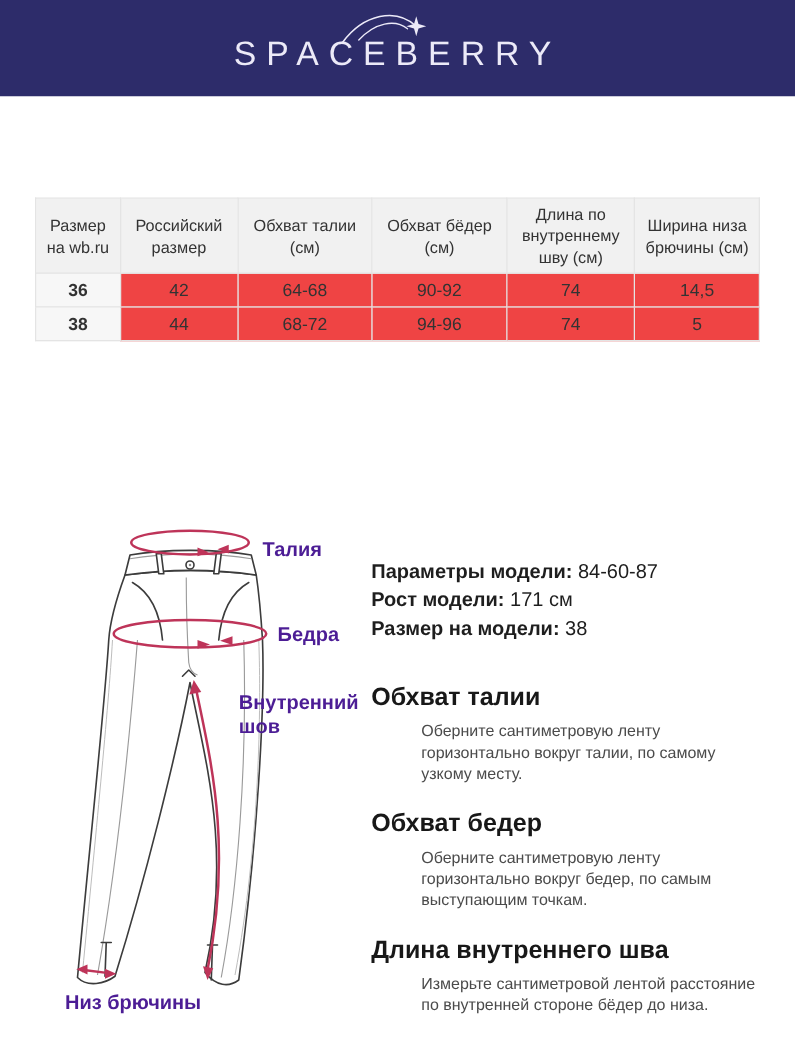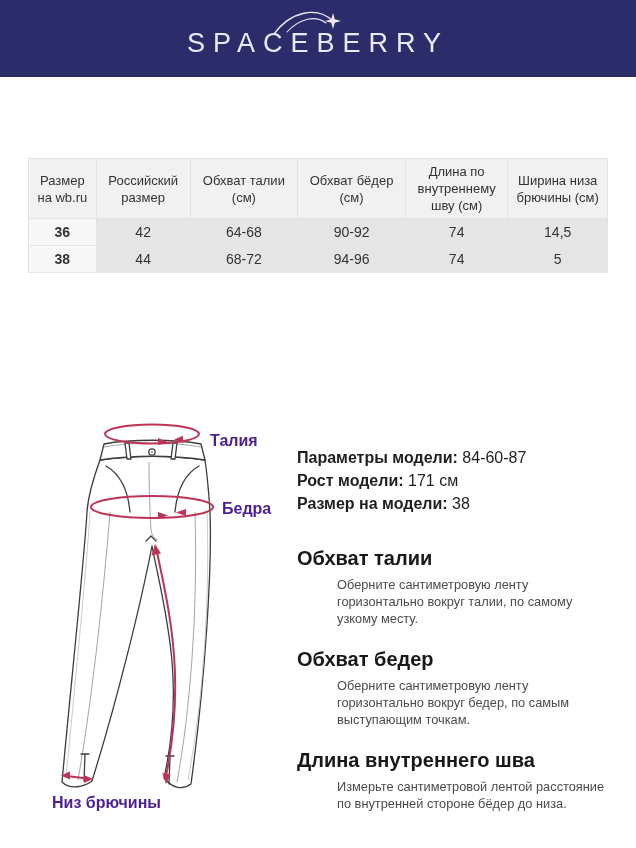--- a/index.html
+++ b/index.html
@@ -18,21 +18,21 @@
   .brand-bar{position:absolute;top:0;left:0;width:636px;height:77px;background:var(--header-bg);
     display:flex;align-items:center;justify-content:center;}
   .logo{position:relative;display:inline-block;padding-top:10px;}
   .logo-text{color:#ECEAF8;font-size:27px;letter-spacing:8px;font-weight:400;}
   .comet{position:absolute;left:84px;top:-14px;width:74px;height:36px;}
 
   
   .size-table{position:absolute;left:28px;top:158px;width:580px;border-collapse:collapse;table-layout:fixed;}
   .size-table th,.size-table td{border:1px solid #E4E4E4;text-align:center;vertical-align:middle;color:#333;}
   .size-table th{background:#F1F1F1;font-weight:400;font-size:13px;line-height:17px;height:60px;padding:4px 6px;}
-  .size-table td{background:#e5e5e5;font-size:14px;height:27px;padding:2px 4px;}
+  .size-table td{background:#ef4444;font-size:14px;height:27px;padding:2px 4px;}
   .size-table td.rowhead{background:#F7F7F7;font-weight:700;}
   .c1{width:11.7%}.c2{width:16.2%}.c3{width:18.6%}.c4{width:18.6%}.c5{width:17.7%}.c6{width:17.2%}
 
   
   .diagram{position:absolute;left:40px;top:412px;width:260px;height:420px;}
   .diagram svg{position:absolute;left:0;top:0;}
   .dlabel{position:absolute;font-size:16px;font-weight:600;color:#4c1d95;line-height:19px;white-space:nowrap;}
   .dlabel.wrap{white-space:normal;width:118px;}
   .lbl-waist{left:170px;top:19px;}
   .lbl-hips{left:182px;top:87px;}
@@ -161,20 +161,21 @@
       <path class="pinkfill" d="M115,132 L111.5,143.5 L121,141.5 Z"></path>
       <path class="pinkfill" d="M126,372 L122.4,361 L130.6,362.6 Z"></path>
 
       <path class="pink" d="M27,364 L47,366.5"></path>
       <path class="pinkfill" d="M21,363.4 L30,359.6 L30,367.6 Z"></path>
       <path class="pinkfill" d="M53,367 L44,363 L44,371 Z"></path>
     </svg>
 
     <span class="dlabel lbl-waist">Талия</span>
     <span class="dlabel lbl-hips">Бедра</span>
+    <span class="dlabel wrap lbl-inseam">Внутренний шов</span>
     <span class="dlabel lbl-hem">Низ брючины</span>
   </div>
 
   <div class="info">
     <div class="model-info">
       <div class="model-line">
         <b>Параметры модели:</b>
         <span>84-60-87</span>
       </div>
       <div class="model-line">

